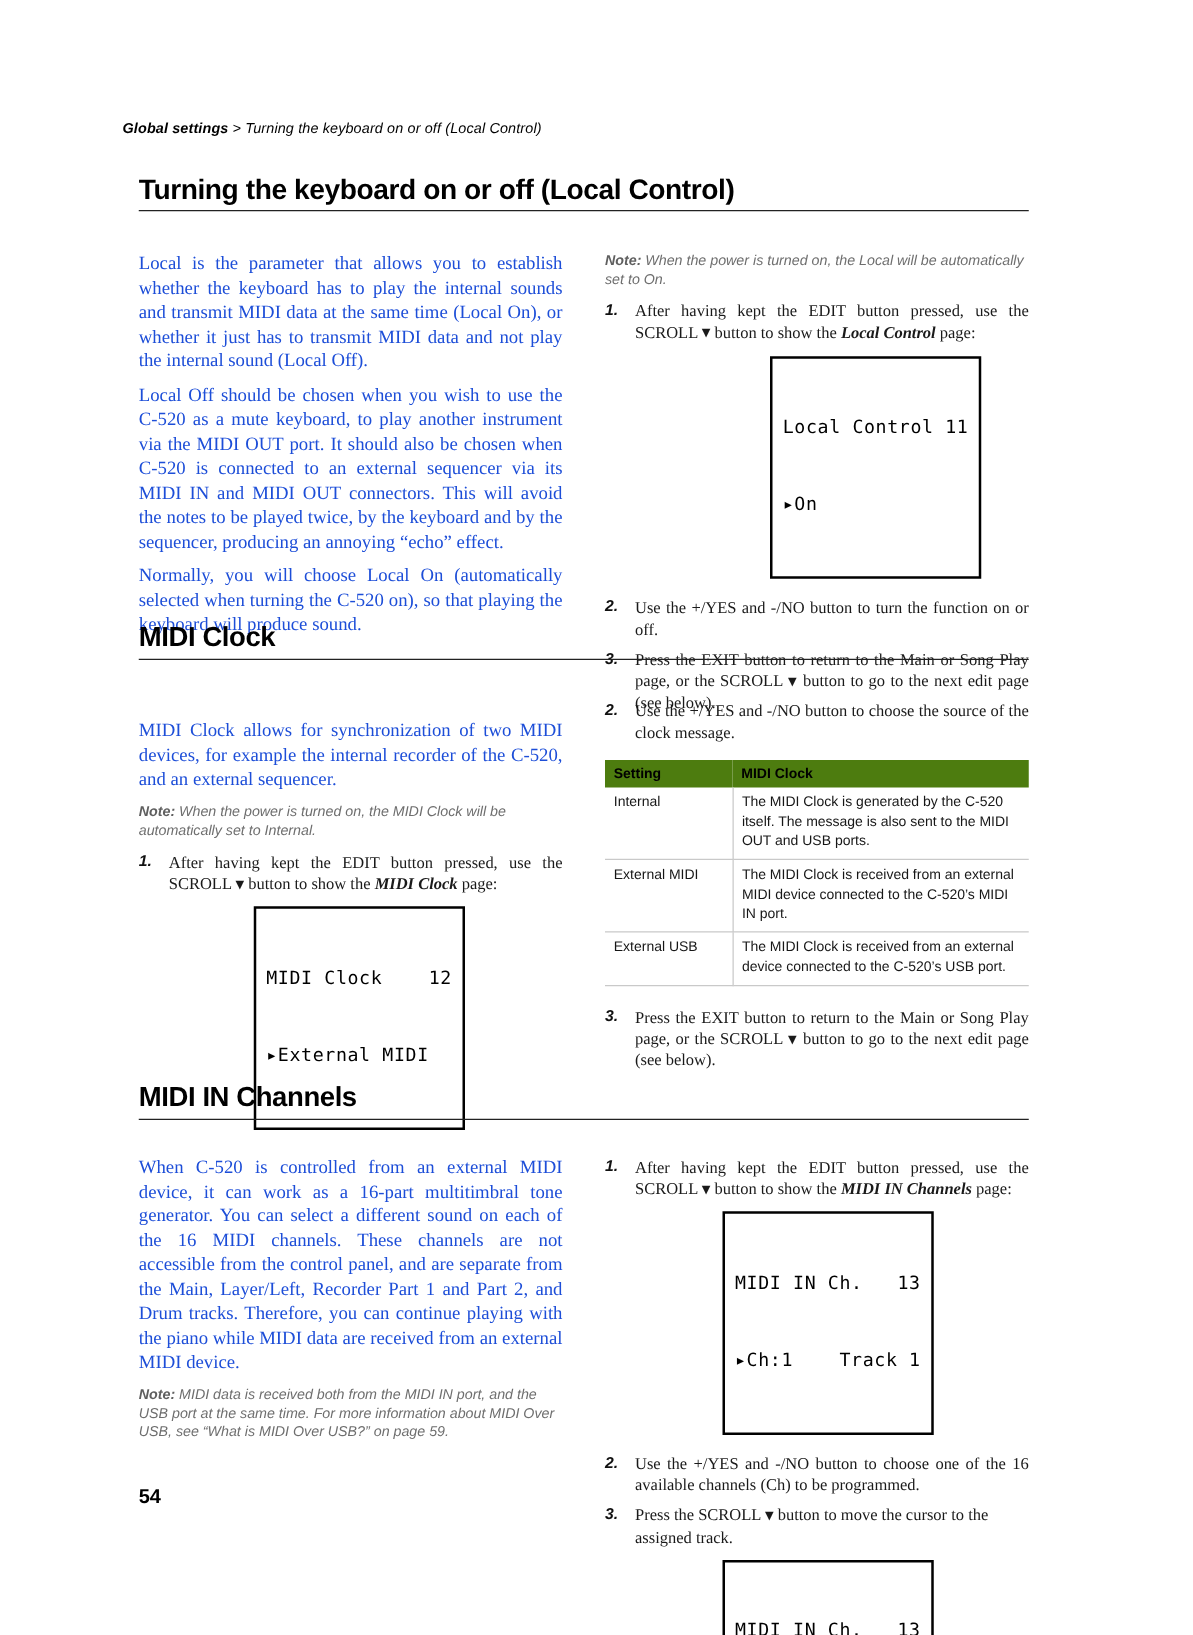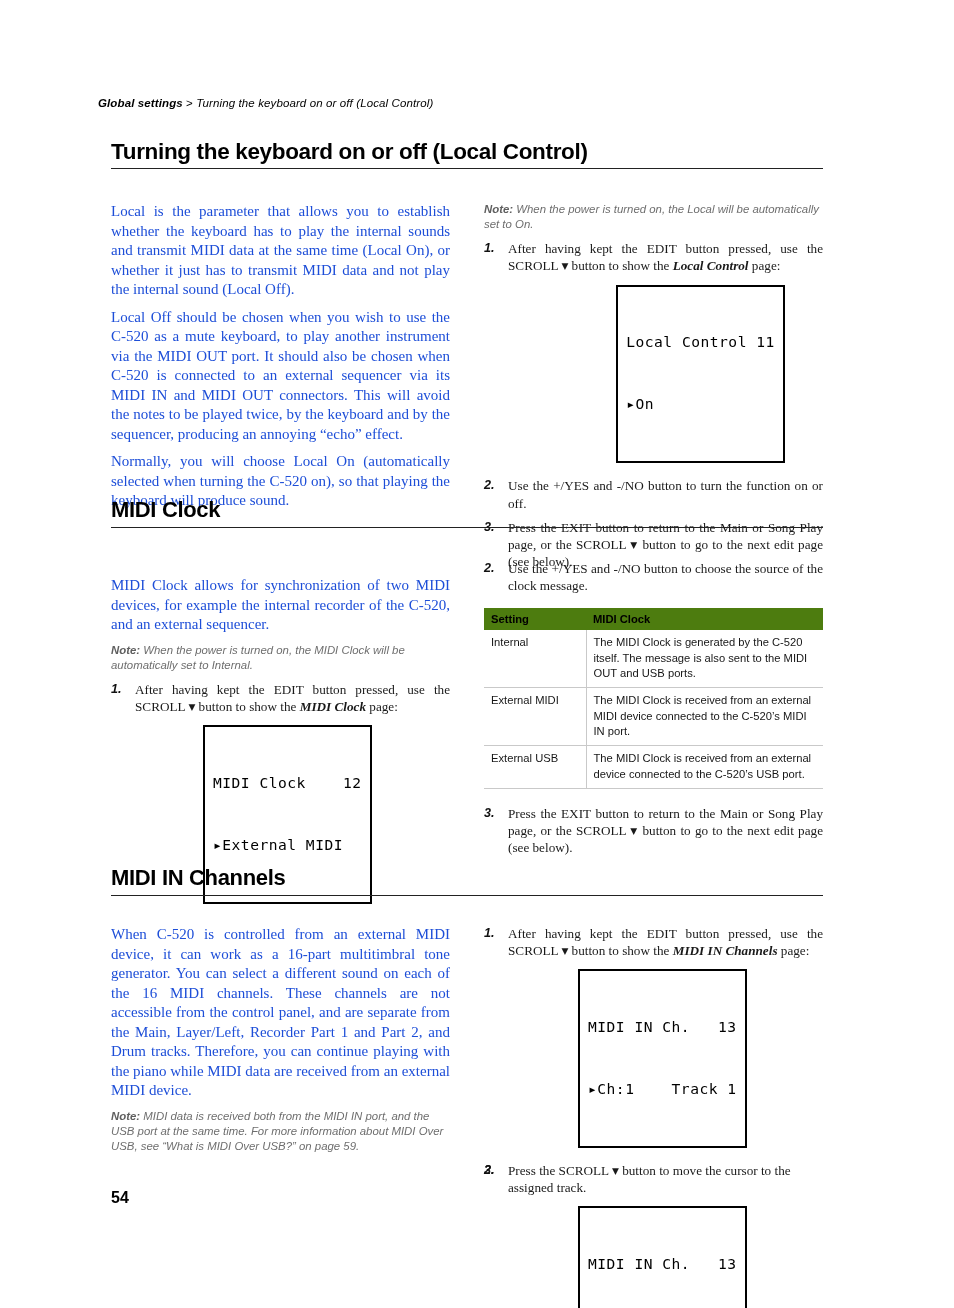--- a/index.html
+++ b/index.html
@@ -318,21 +318,21 @@
 
     <div class="lcd-wrap" style="justify-content:flex-start; margin:10px 0 0 94px;">
       <div class="lcd">
         <span class="row">MIDI IN Ch.   13</span>
         <span class="row">▸Ch:1    Track 1</span>
       </div>
     </div>
 
     <ol class="steps" style="margin-top:14px;">
       <li>
-        <span class="num">2.</span>
+        <span class="num">2.</span><span>Use the +/YES and -/NO button to choose one of the 16 available channels (Ch) to be programmed.</span>
       </li>
       <li class="nojust">
         <span class="num">3.</span><span><span>Press the SCROLL </span><span class="dn">▼</span><span> button to move the cursor to the assigned track.</span></span>
       </li>
     </ol>
 
     <div class="lcd-wrap" style="justify-content:flex-start; margin:10px 0 0 94px;">
       <div class="lcd">
         <span class="row">MIDI IN Ch.   13</span>
         

